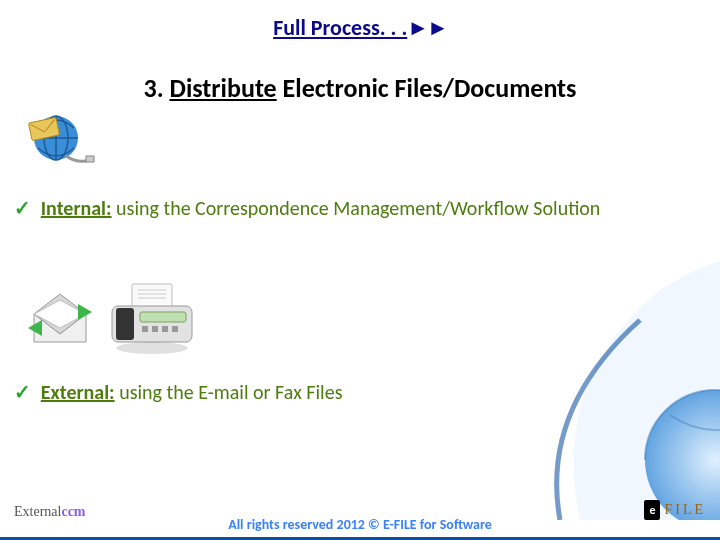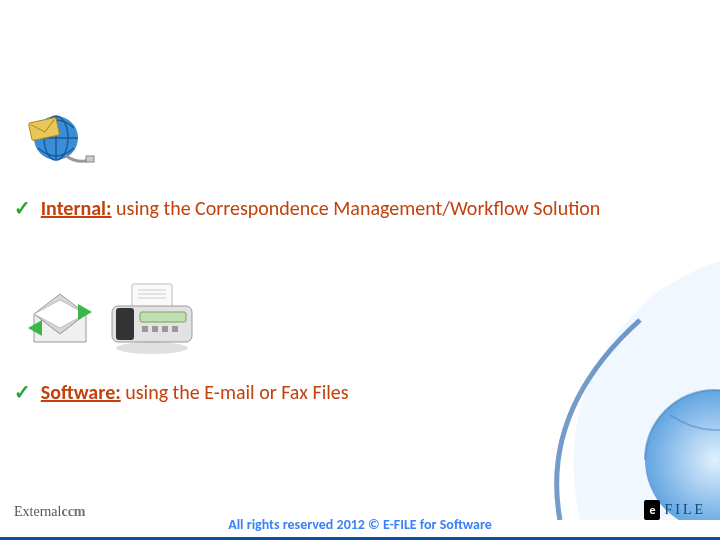--- a/index.html
+++ b/index.html
@@ -7,32 +7,32 @@
   .slide { width: 720px; height: 540px; position: relative; }
   .title { position: absolute; top: 14px; left: 0; width: 100%; text-align: center; font-size: 22px; font-weight: 700; color: #0a0a8a; }
   .title .u { text-decoration: underline; }
   .title .arrows { letter-spacing: -2px; }
   .subtitle { position: absolute; top: 72px; left: 0; width: 100%; text-align: center; font-size: 26px; font-weight: 700; color: #000; }
   .subtitle .u { text-decoration: underline; }
   .icon-globe { position: absolute; top: 112px; left: 28px; width: 70px; height: 56px; }
   .bullet-1 { position: absolute; top: 196px; left: 14px; display: flex; align-items: baseline; gap: 10px; }
   .bullet-2 { position: absolute; top: 380px; left: 14px; display: flex; align-items: baseline; gap: 10px; }
   .check { color: #2fa52f; font-size: 20px; font-weight: 700; line-height: 1; }
-  .btext { font-size: 20px; color: #c2410c; }
+  .btext { font-size: 20px; color: #4d7c0f; }
   .btext .b { font-weight: 700; text-decoration: underline; }
   .icon-env { position: absolute; top: 292px; left: 28px; width: 64px; height: 56px; }
   .icon-fax { position: absolute; top: 282px; left: 106px; width: 92px; height: 76px; }
   .bg-deco { position: absolute; right: -40px; bottom: 20px; width: 220px; height: 260px; opacity: 0.95; pointer-events: none; }
   .footer { position: absolute; bottom: 24px; left: 0; width: 100%; }
   .footer-text { position: absolute; left: 50%; transform: translateX(-50%); font-size: 14px; font-weight: 700; color: #3b82f6; }
   .logo-left { position: absolute; left: 14px; bottom: 20px; font-size: 14px; color: #555; font-family: Georgia, serif; }
-  .logo-left .acc { color: #737373; font-weight: 700; }
+  .logo-left .acc { color: #8b5cf6; font-weight: 700; }
   .logo-right { position: absolute; right: 14px; bottom: 20px; display: flex; align-items: center; gap: 4px; }
   .logo-right .box { background: #000; color: #fff; font-size: 12px; font-weight: 700; padding: 3px 5px; border-radius: 2px; }
-  .logo-right .txt { font-size: 14px; letter-spacing: 3px; color: #0c4a6e; font-family: Georgia, serif; }
+  .logo-right .txt { font-size: 14px; letter-spacing: 3px; color: #a16207; font-family: Georgia, serif; }
   .blueband { position: absolute; left: 0; bottom: 0; width: 100%; height: 3px; background: #0a4fa0; }
 </style>
 </head>
 <body>
 
 <div class="slide">
 
   <svg class="bg-deco" viewBox="0 0 220 260">
     <defs>
       <radialGradient id="rg" cx="50%" cy="50%" r="50%">
@@ -40,21 +40,27 @@
           <stop offset="100%" stop-color="#5aa0e0"></stop>
       </radialGradient>
     </defs>
     <path d="M 40 260 Q 10 120 120 30 Q 200 -20 220 10 L 220 260 Z" fill="#e8f2ff" opacity="0.7"></path>
     <circle cx="175" cy="200" r="70" fill="url(#rg)"></circle>
     <path d="M 105 200 a70 70 0 0 1 140 0" fill="none" stroke="#2b6db3" stroke-width="2" opacity="0.5"></path>
     <path d="M 130 155 q 45 30 90 0" fill="none" stroke="#2b6db3" stroke-width="2" opacity="0.4"></path>
     <path d="M 20 260 Q 0 150 100 60" fill="none" stroke="#0a4fa0" stroke-width="5" opacity="0.6"></path>
   </svg>
 
+  <div class="title">
+    <span class="u">Full Process. . .</span><span class="arrows">►►</span>
+  </div>
 
+  <div class="subtitle">
+    <span>3. </span><span class="u">Distribute</span><span> Electronic Files/Documents</span>
+  </div>
 
   <svg class="icon-globe" viewBox="0 0 70 56">
     <circle cx="28" cy="26" r="22" fill="#3a8ed8"></circle>
     <path d="M10 16 Q28 0 46 16 M10 36 Q28 52 46 36 M28 4 V48 M6 26 H50" stroke="#1d5a96" stroke-width="1.5" fill="none"></path>
     <ellipse cx="28" cy="26" rx="12" ry="22" fill="none" stroke="#1d5a96" stroke-width="1.5"></ellipse>
     <rect x="2" y="8" width="28" height="18" rx="2" fill="#e8c65a" stroke="#b08a20" transform="rotate(-12 16 17)"></rect>
     <path d="M4 10 L16 20 L28 10" stroke="#b08a20" fill="none" transform="rotate(-12 16 17)"></path>
     <path d="M38 44 Q50 52 62 48" stroke="#999" stroke-width="3" fill="none"></path>
     <rect x="58" y="44" width="8" height="6" fill="#ccc" stroke="#888"></rect>
   </svg>
@@ -82,21 +88,21 @@
     <rect x="34" y="30" width="46" height="10" rx="2" fill="#bfe0b0" stroke="#7aa060"></rect>
     <rect x="36" y="44" width="6" height="6" fill="#999"></rect>
       <rect x="46" y="44" width="6" height="6" fill="#999"></rect>
       <rect x="56" y="44" width="6" height="6" fill="#999"></rect>
       <rect x="66" y="44" width="6" height="6" fill="#999"></rect>
     <ellipse cx="46" cy="66" rx="36" ry="6" fill="#000" opacity="0.12"></ellipse>
   </svg>
 
   <div class="bullet-2">
     <span class="check">✓</span>
-    <span class="btext"><span class="b">Software:</span><span> using the E-mail or Fax Files</span></span>
+    <span class="btext"><span class="b">External:</span><span> using the E-mail or Fax Files</span></span>
   </div>
 
   <div class="footer">
     <div class="footer-text">All rights reserved 2012 © E-FILE for Software</div>
   </div>
 
   <div class="logo-left">
     <span>External</span><span class="acc">ccm</span>
   </div>
 

